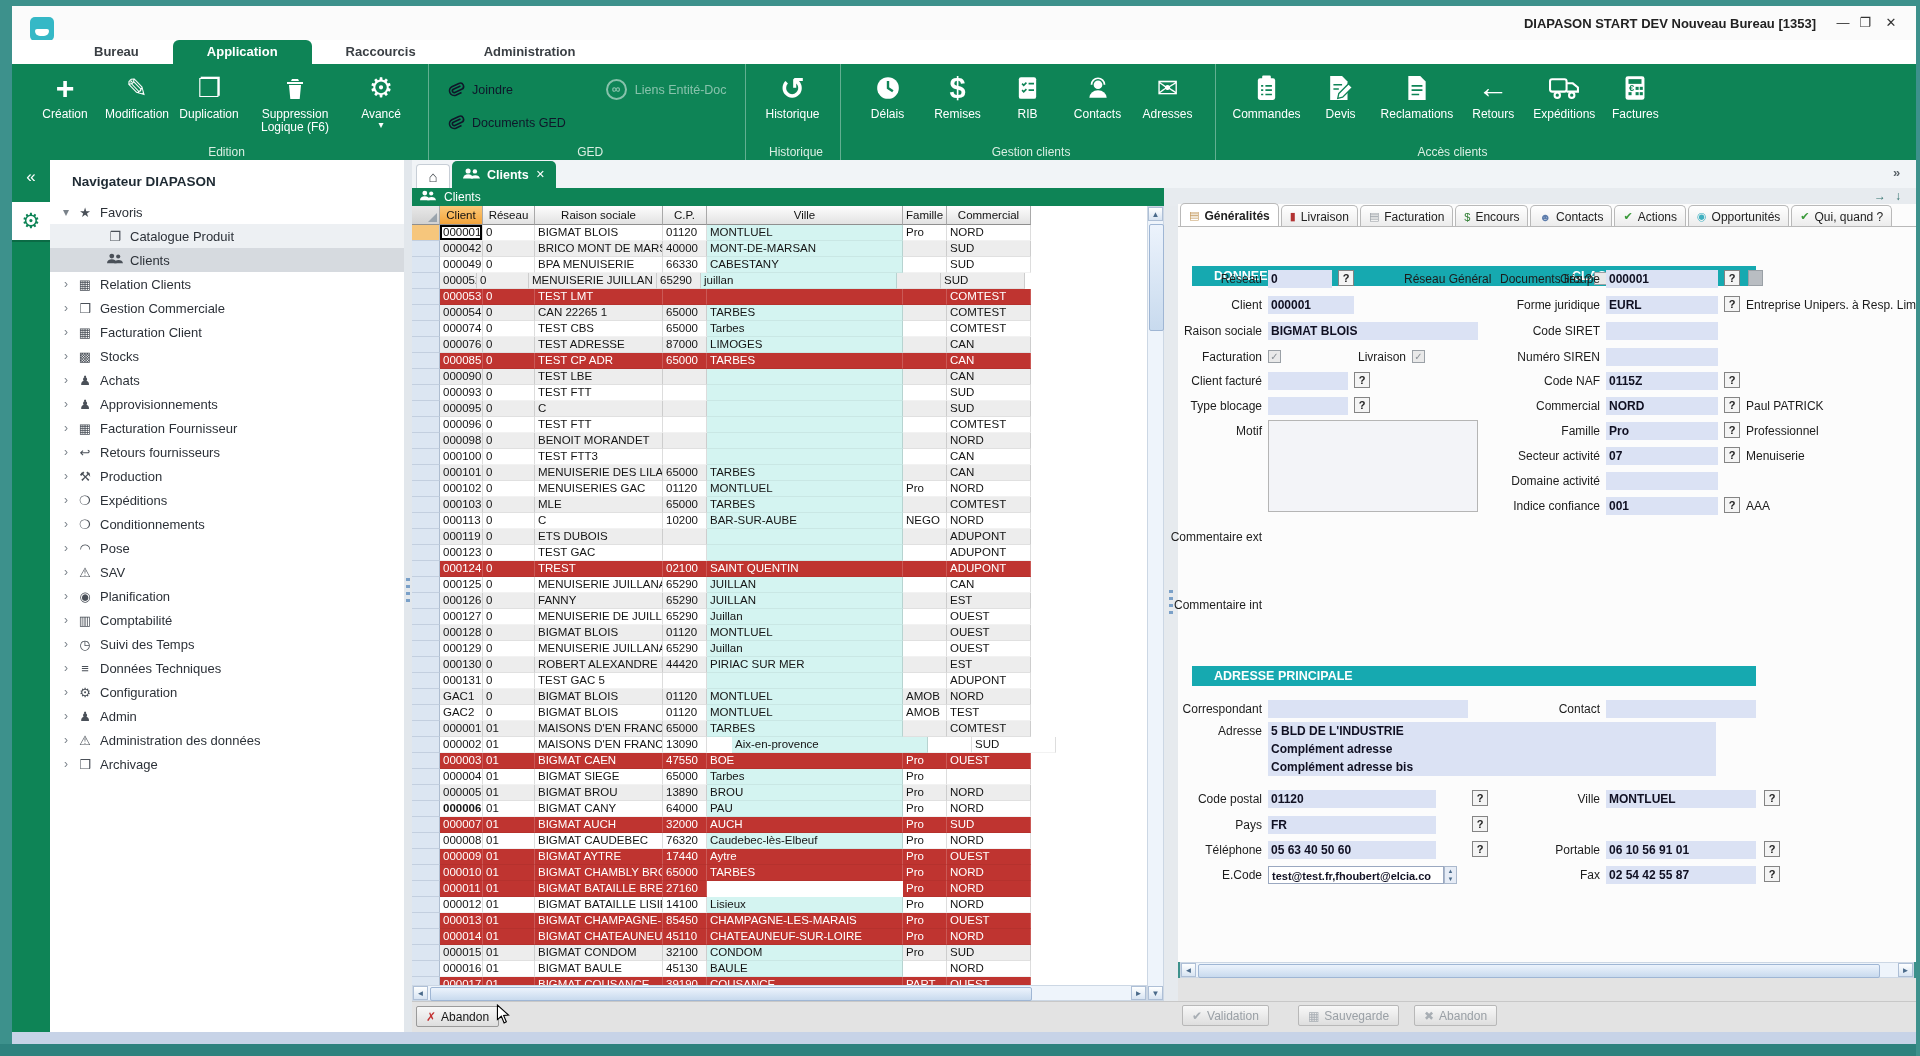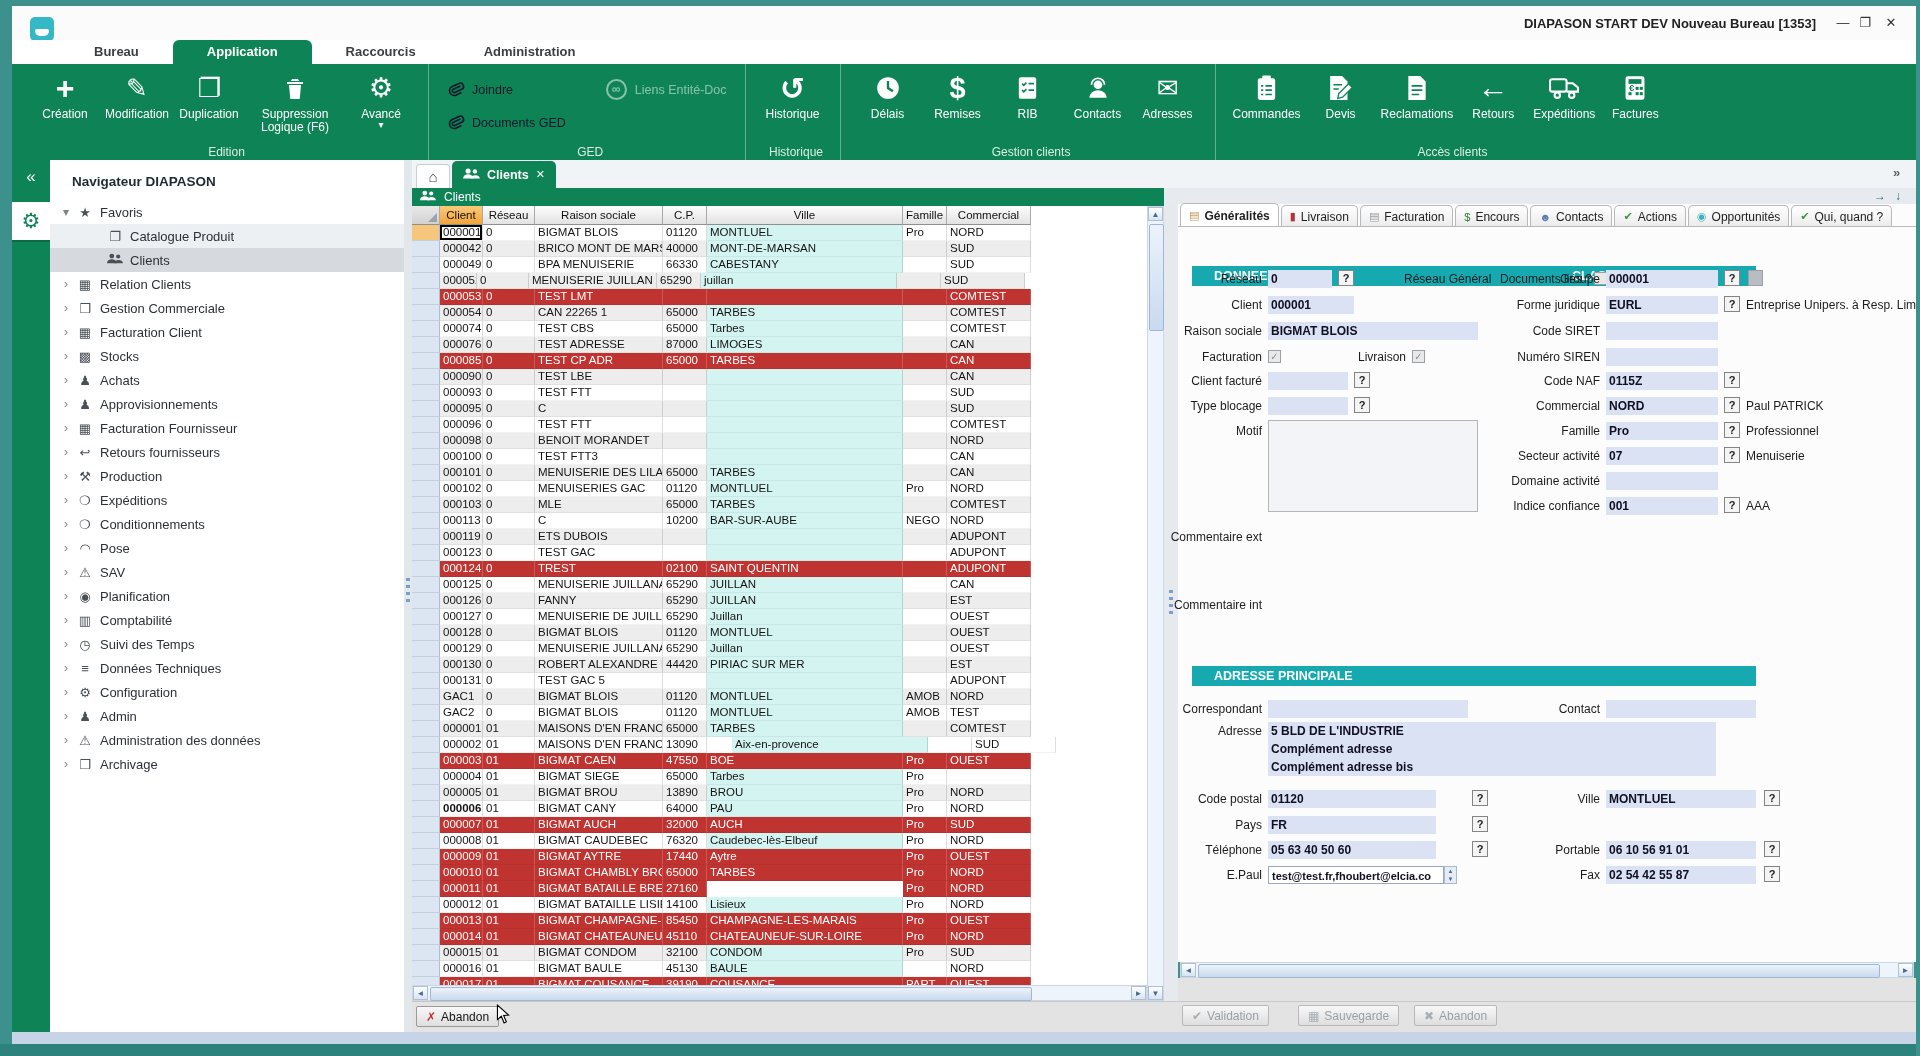--- a/index.html
+++ b/index.html
@@ -1095,21 +1095,21 @@
     <div class="qbtn" style="left: 1764px; top: 790px; pointer-events: auto;">?</div>
     <div class="flabel" style="left: 1078px; top: 818px; width: 184px; pointer-events: auto;">Pays</div>
     <div class="finput" style="left: 1268px; top: 816px; width: 168px; pointer-events: auto;">FR</div>
     <div class="qbtn" style="left: 1472px; top: 816px; pointer-events: auto;">?</div>
     <div class="flabel" style="left: 1078px; top: 843px; width: 184px; pointer-events: auto;">Téléphone</div>
     <div class="finput" style="left: 1268px; top: 841px; width: 168px; pointer-events: auto;">05 63 40 50 60</div>
     <div class="qbtn" style="left: 1472px; top: 841px; pointer-events: auto;">?</div>
     <div class="flabel" style="left: 1424px; top: 843px; width: 176px; pointer-events: auto;">Portable</div>
     <div class="finput" style="left: 1606px; top: 841px; width: 150px; pointer-events: auto;">06 10 56 91 01</div>
     <div class="qbtn" style="left: 1764px; top: 841px; pointer-events: auto;">?</div>
-    <div class="flabel" style="left: 1078px; top: 868px; width: 184px; pointer-events: auto;">E.Paul</div>
+    <div class="flabel" style="left: 1078px; top: 868px; width: 184px; pointer-events: auto;">E.Code</div>
     <div class="finput" style="left: 1268px; top: 866px; width: 176px; font-size: 11px; border: 1px solid rgb(154, 168, 192); background: rgb(255, 255, 255); pointer-events: auto;">test@test.fr,fhoubert@elcia.co</div>
     <div class="stepper" style="left: 1444px; top: 866px; pointer-events: auto;">▲<br>▼</div>
     <div class="flabel" style="left: 1424px; top: 868px; width: 176px; pointer-events: auto;">Fax</div>
     <div class="finput" style="left: 1606px; top: 866px; width: 150px; pointer-events: auto;">02 54 42 55 87</div>
     <div class="qbtn" style="left: 1764px; top: 866px; pointer-events: auto;">?</div>
   </div>
 <div class="abs sb" style="left:1180px;top:962px;width:734px;height:16px">
   <div class="sbtn" style="left:0;top:0;height:14px">◄</div>
   <div class="sthumb" style="left:17px;top:1px;width:680px;height:12px"></div>
   <div class="sbtn" style="right:0;top:0;height:14px">►</div>

